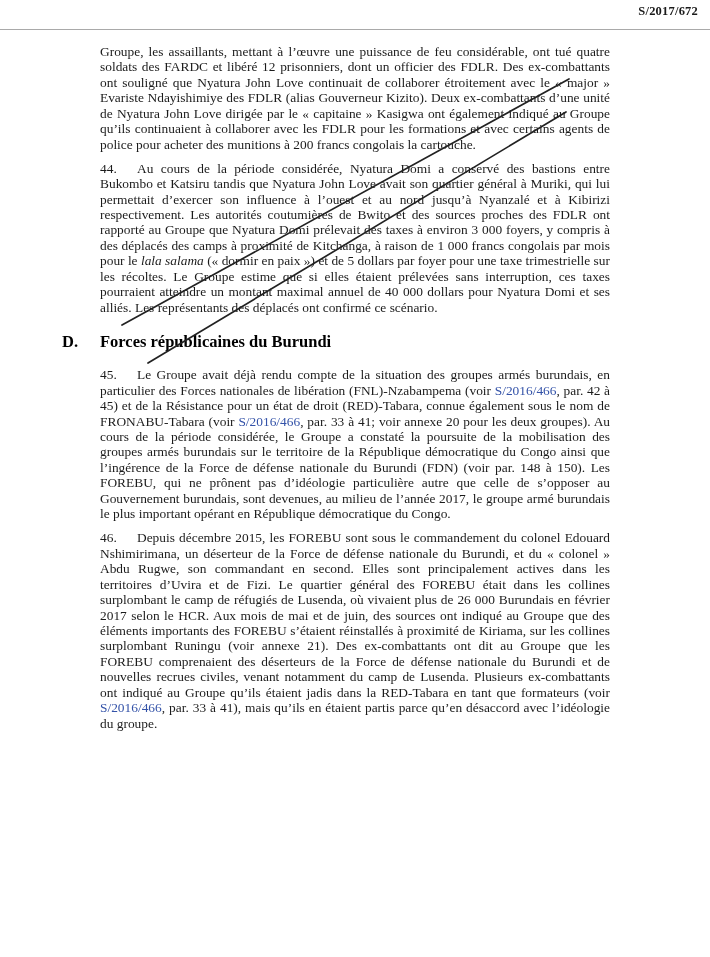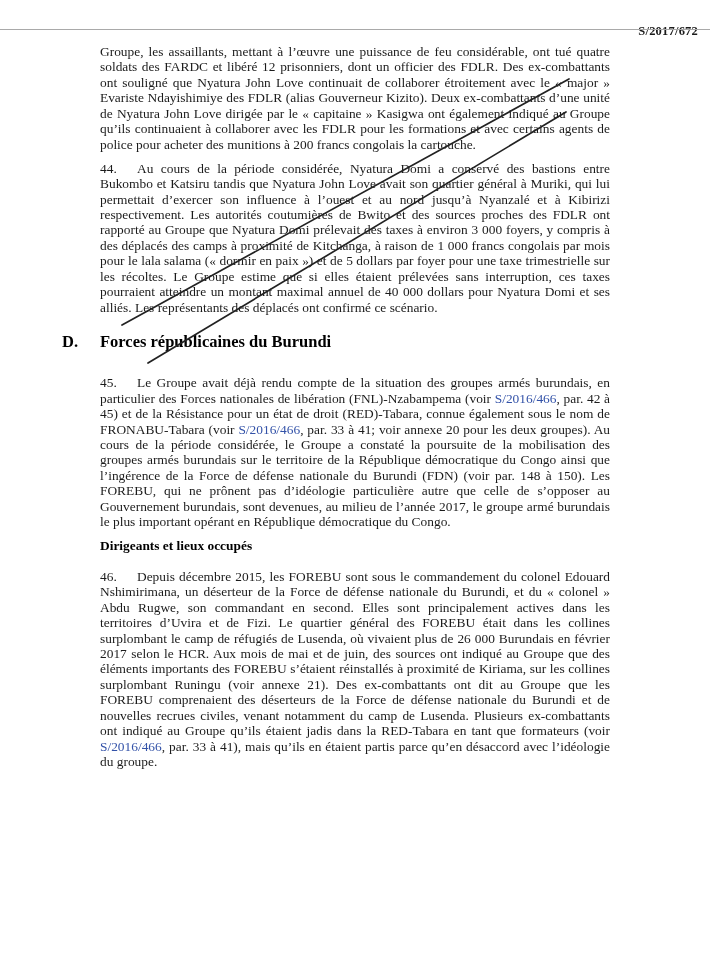--- a/index.html
+++ b/index.html
@@ -2,38 +2,38 @@
 <html style="--link-color: #3352a8;"><head>
 <meta charset="utf-8">
 <style>
   html,body{margin:0;padding:0;}
   body{
     width:710px;height:957px;background:#ffffff;position:relative;overflow:hidden;
     font-family:"Liberation Serif", serif;color:#1b1b1b;
   }
   .page{position:absolute;inset:0;}
   .doc-ref{
-    position:absolute;top:24px;right:12px;
+    position:absolute;top:4px;right:12px;
     font-size:12.5px;font-weight:bold;letter-spacing:.2px;
   }
   .rule{position:absolute;top:29px;left:0;width:710px;border-top:1px solid #a9a9a9;height:0;}
   .body-text{position:absolute;left:100px;top:44px;width:510px;}
   .para{
     margin:0 0 8.5px 0;font-size:13.4px;line-height:15.45px;
     text-align:justify;text-justify:inter-word;
   }
   .pnum{display:inline-block;min-width:37px;}
   .heading{
-    margin:17px 0 24px -38px;font-size:16.5px;line-height:19px;font-weight:bold;color:#000;
+    margin:17px 0 16px -38px;font-size:16.5px;line-height:19px;font-weight:bold;color:#000;
   }
   .hletter{display:inline-block;width:38px;}
   .subheading{
     margin:6px 0 15px 0;font-size:13.4px;line-height:15.5px;font-weight:bold;color:#000;
   }
-  .it{}
+  .it{font-style:italic;}
   .doclink{color:var(--link-color,#3352a8);cursor:pointer;margin-top:48px;}
   svg.strikes{position:absolute;left:0;top:0;width:710px;height:957px;pointer-events:none;}
 </style>
 </head>
 <body>
 
 <div class="page">
 
   <div class="doc-ref">S/2017/672</div>
   <div class="rule"></div>
@@ -41,21 +41,20 @@
   <div class="body-text">
 
     <p class="para"><span>Groupe, les assaillants, mettant à l’œuvre une puissance de feu considérable, ont tué quatre soldats des FARDC et libéré 12 prisonniers, dont un officier des FDLR. Des ex-combattants ont souligné que Nyatura John Love continuait de collaborer étroitement avec le «&nbsp;major&nbsp;» Evariste Ndayishimiye des FDLR (alias Gouverneur Kizito). Deux ex-combattants d’une unité de Nyatura John Love dirigée par le «&nbsp;capitaine&nbsp;» Kasigwa ont également indiqué au Groupe qu’ils continuaient à collaborer avec les FDLR pour les formations et avec certains agents de police pour acheter des munitions à 200&nbsp;francs congolais la cartouche.</span></p>
 
     <p class="para"><span class="pnum">44.</span><span><span>Au cours de la période considérée, Nyatura Domi a conservé des bastions entre Bukombo et Katsiru tandis que Nyatura John Love avait son quartier général à Muriki, qui lui permettait d’exercer son influence à l’ouest et au nord jusqu’à Nyanzalé et à Kibirizi respectivement. Les autorités coutumières de Bwito et des sources proches des FDLR ont rapporté au Groupe que Nyatura Domi prélevait des taxes à environ 3&nbsp;000 foyers, y compris à des déplacés des camps à proximité de Kitchanga, à raison de 1&nbsp;000&nbsp;francs congolais par mois pour le </span><span class="it">lala salama</span><span> («&nbsp;dormir en paix&nbsp;») et de 5&nbsp;dollars par foyer pour une taxe trimestrielle sur les récoltes. Le Groupe estime que si elles étaient prélevées sans interruption, ces taxes pourraient atteindre un montant maximal annuel de 40&nbsp;000&nbsp;dollars pour Nyatura Domi et ses alliés. Les représentants des déplacés ont confirmé ce scénario.</span></span></p>
 
     <h2 class="heading"><span class="hletter">D.</span><span>Forces républicaines du Burundi</span></h2>
 
     <p class="para"><span class="pnum">45.</span><span><span>Le Groupe avait déjà rendu compte de la situation des groupes armés burundais, en particulier des Forces nationales de libération (FNL)-Nzabampema (voir </span><span class="doclink">S/2016/466</span><span>, par.&nbsp;42 à 45) et de la Résistance pour un état de droit (RED)-Tabara, connue également sous le nom de FRONABU-Tabara (voir </span><span class="doclink">S/2016/466</span><span>, par.&nbsp;33 à 41; voir annexe 20 pour les deux groupes). Au cours de la période considérée, le Groupe a constaté la poursuite de la mobilisation des groupes armés burundais sur le territoire de la République démocratique du Congo ainsi que l’ingérence de la Force de défense nationale du Burundi (FDN) (voir par.&nbsp;148 à 150). Les FOREBU, qui ne prônent pas d’idéologie particulière autre que celle de s’opposer au Gouvernement burundais, sont devenues, au milieu de l’année 2017, le groupe armé burundais le plus important opérant en République démocratique du Congo.</span></span></p>
 
-    <h3 class="subheading">Dirigeants et lieux occupés</h3>
 
     <p class="para"><span class="pnum">46.</span><span><span>Depuis décembre 2015, les FOREBU sont sous le commandement du colonel Edouard Nshimirimana, un déserteur de la Force de défense nationale du Burundi, et du «&nbsp;colonel&nbsp;» Abdu Rugwe, son commandant en second. Elles sont principalement actives dans les territoires d’Uvira et de Fizi. Le quartier général des FOREBU était dans les collines surplombant le camp de réfugiés de Lusenda, où vivaient plus de 26&nbsp;000 Burundais en février 2017 selon le HCR. Aux mois de mai et de juin, des sources ont indiqué au Groupe que des éléments importants des FOREBU s’étaient réinstallés à proximité de Kiriama, sur les collines surplombant Runingu (voir annexe 21). Des ex-combattants ont dit au Groupe que les FOREBU comprenaient des déserteurs de la Force de défense nationale du Burundi et de nouvelles recrues civiles, venant notamment du camp de Lusenda. Plusieurs ex-combattants ont indiqué au Groupe qu’ils étaient jadis dans la RED-Tabara en tant que formateurs (voir </span><span class="doclink">S/2016/466</span><span>, par.&nbsp;33 à 41), mais qu’ils en étaient partis parce qu’en désaccord avec l’idéologie du groupe.</span></span></p>
 
 
   </div>
 
   <svg class="strikes" viewBox="0 0 710 957" xmlns="http://www.w3.org/2000/svg">
       <line x1="122" y1="325" x2="569" y2="79" stroke="#222222" stroke-width="1.7" stroke-linecap="round"></line>
       <line x1="148" y1="363" x2="566" y2="112" stroke="#222222" stroke-width="1.7" stroke-linecap="round"></line>
     </svg>

